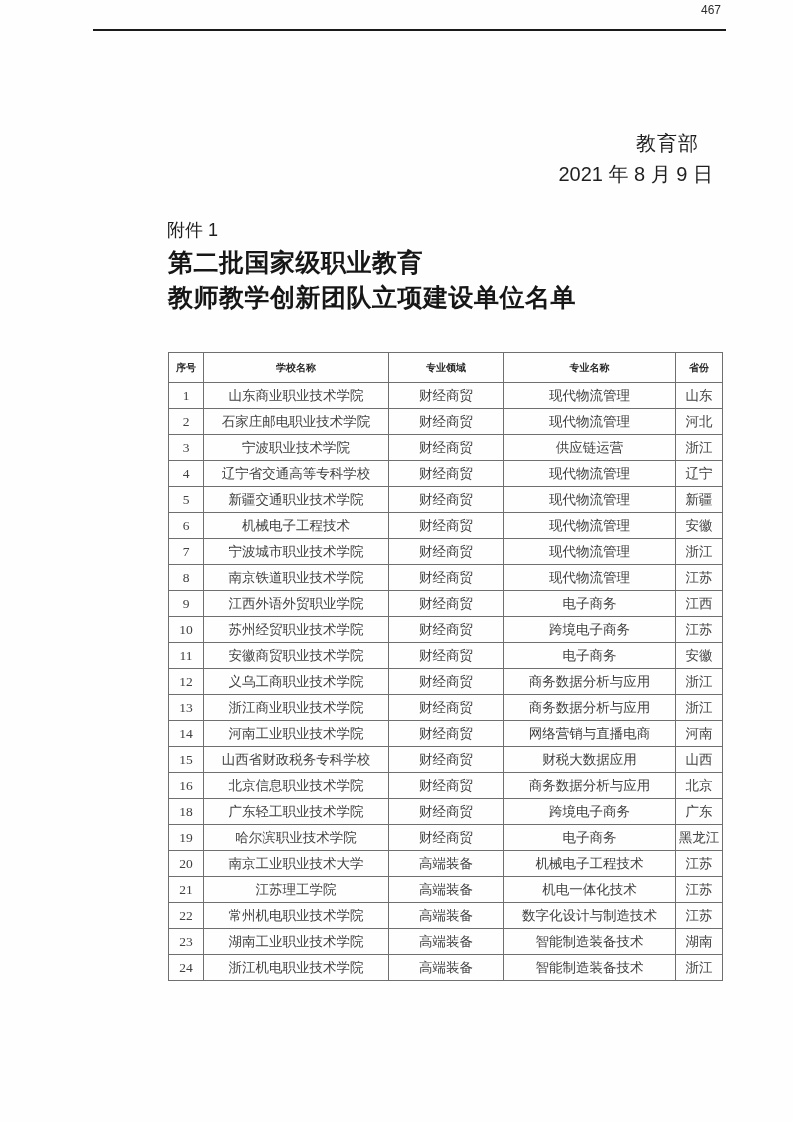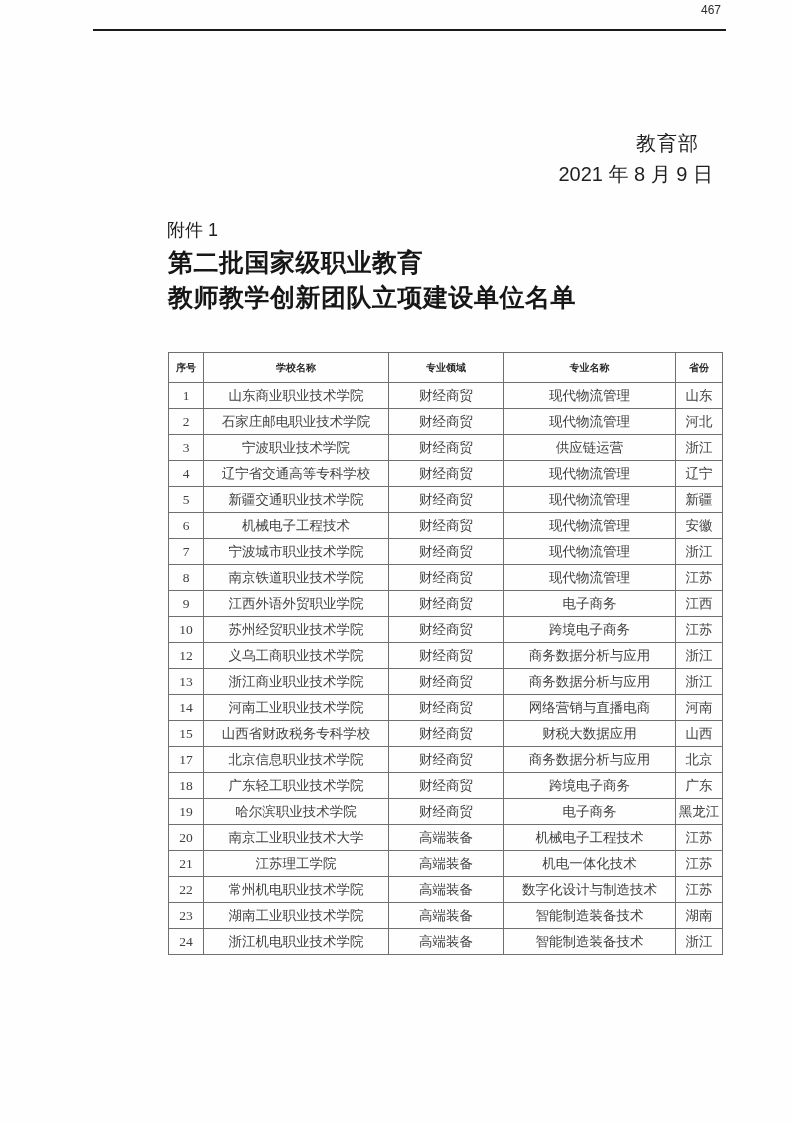--- a/index.html
+++ b/index.html
@@ -201,20 +201,27 @@
           <td>江西</td>
         </tr>
         <tr>
           <td>10</td>
           <td>苏州经贸职业技术学院</td>
           <td>财经商贸</td>
           <td>跨境电子商务</td>
           <td>江苏</td>
         </tr>
         <tr>
+          <td>11</td>
+          <td>安徽商贸职业技术学院</td>
+          <td>财经商贸</td>
+          <td>电子商务</td>
+          <td>安徽</td>
+        </tr>
+        <tr>
           <td>12</td>
           <td>义乌工商职业技术学院</td>
           <td>财经商贸</td>
           <td>商务数据分析与应用</td>
           <td>浙江</td>
         </tr>
         <tr>
           <td>13</td>
           <td>浙江商业职业技术学院</td>
           <td>财经商贸</td>
@@ -229,21 +236,21 @@
           <td>河南</td>
         </tr>
         <tr>
           <td>15</td>
           <td>山西省财政税务专科学校</td>
           <td>财经商贸</td>
           <td>财税大数据应用</td>
           <td>山西</td>
         </tr>
         <tr>
-          <td>17</td>
+          <td>16</td>
           <td>北京信息职业技术学院</td>
           <td>财经商贸</td>
           <td>商务数据分析与应用</td>
           <td>北京</td>
         </tr>
         <tr>
           <td>18</td>
           <td>广东轻工职业技术学院</td>
           <td>财经商贸</td>
           <td>跨境电子商务</td>

